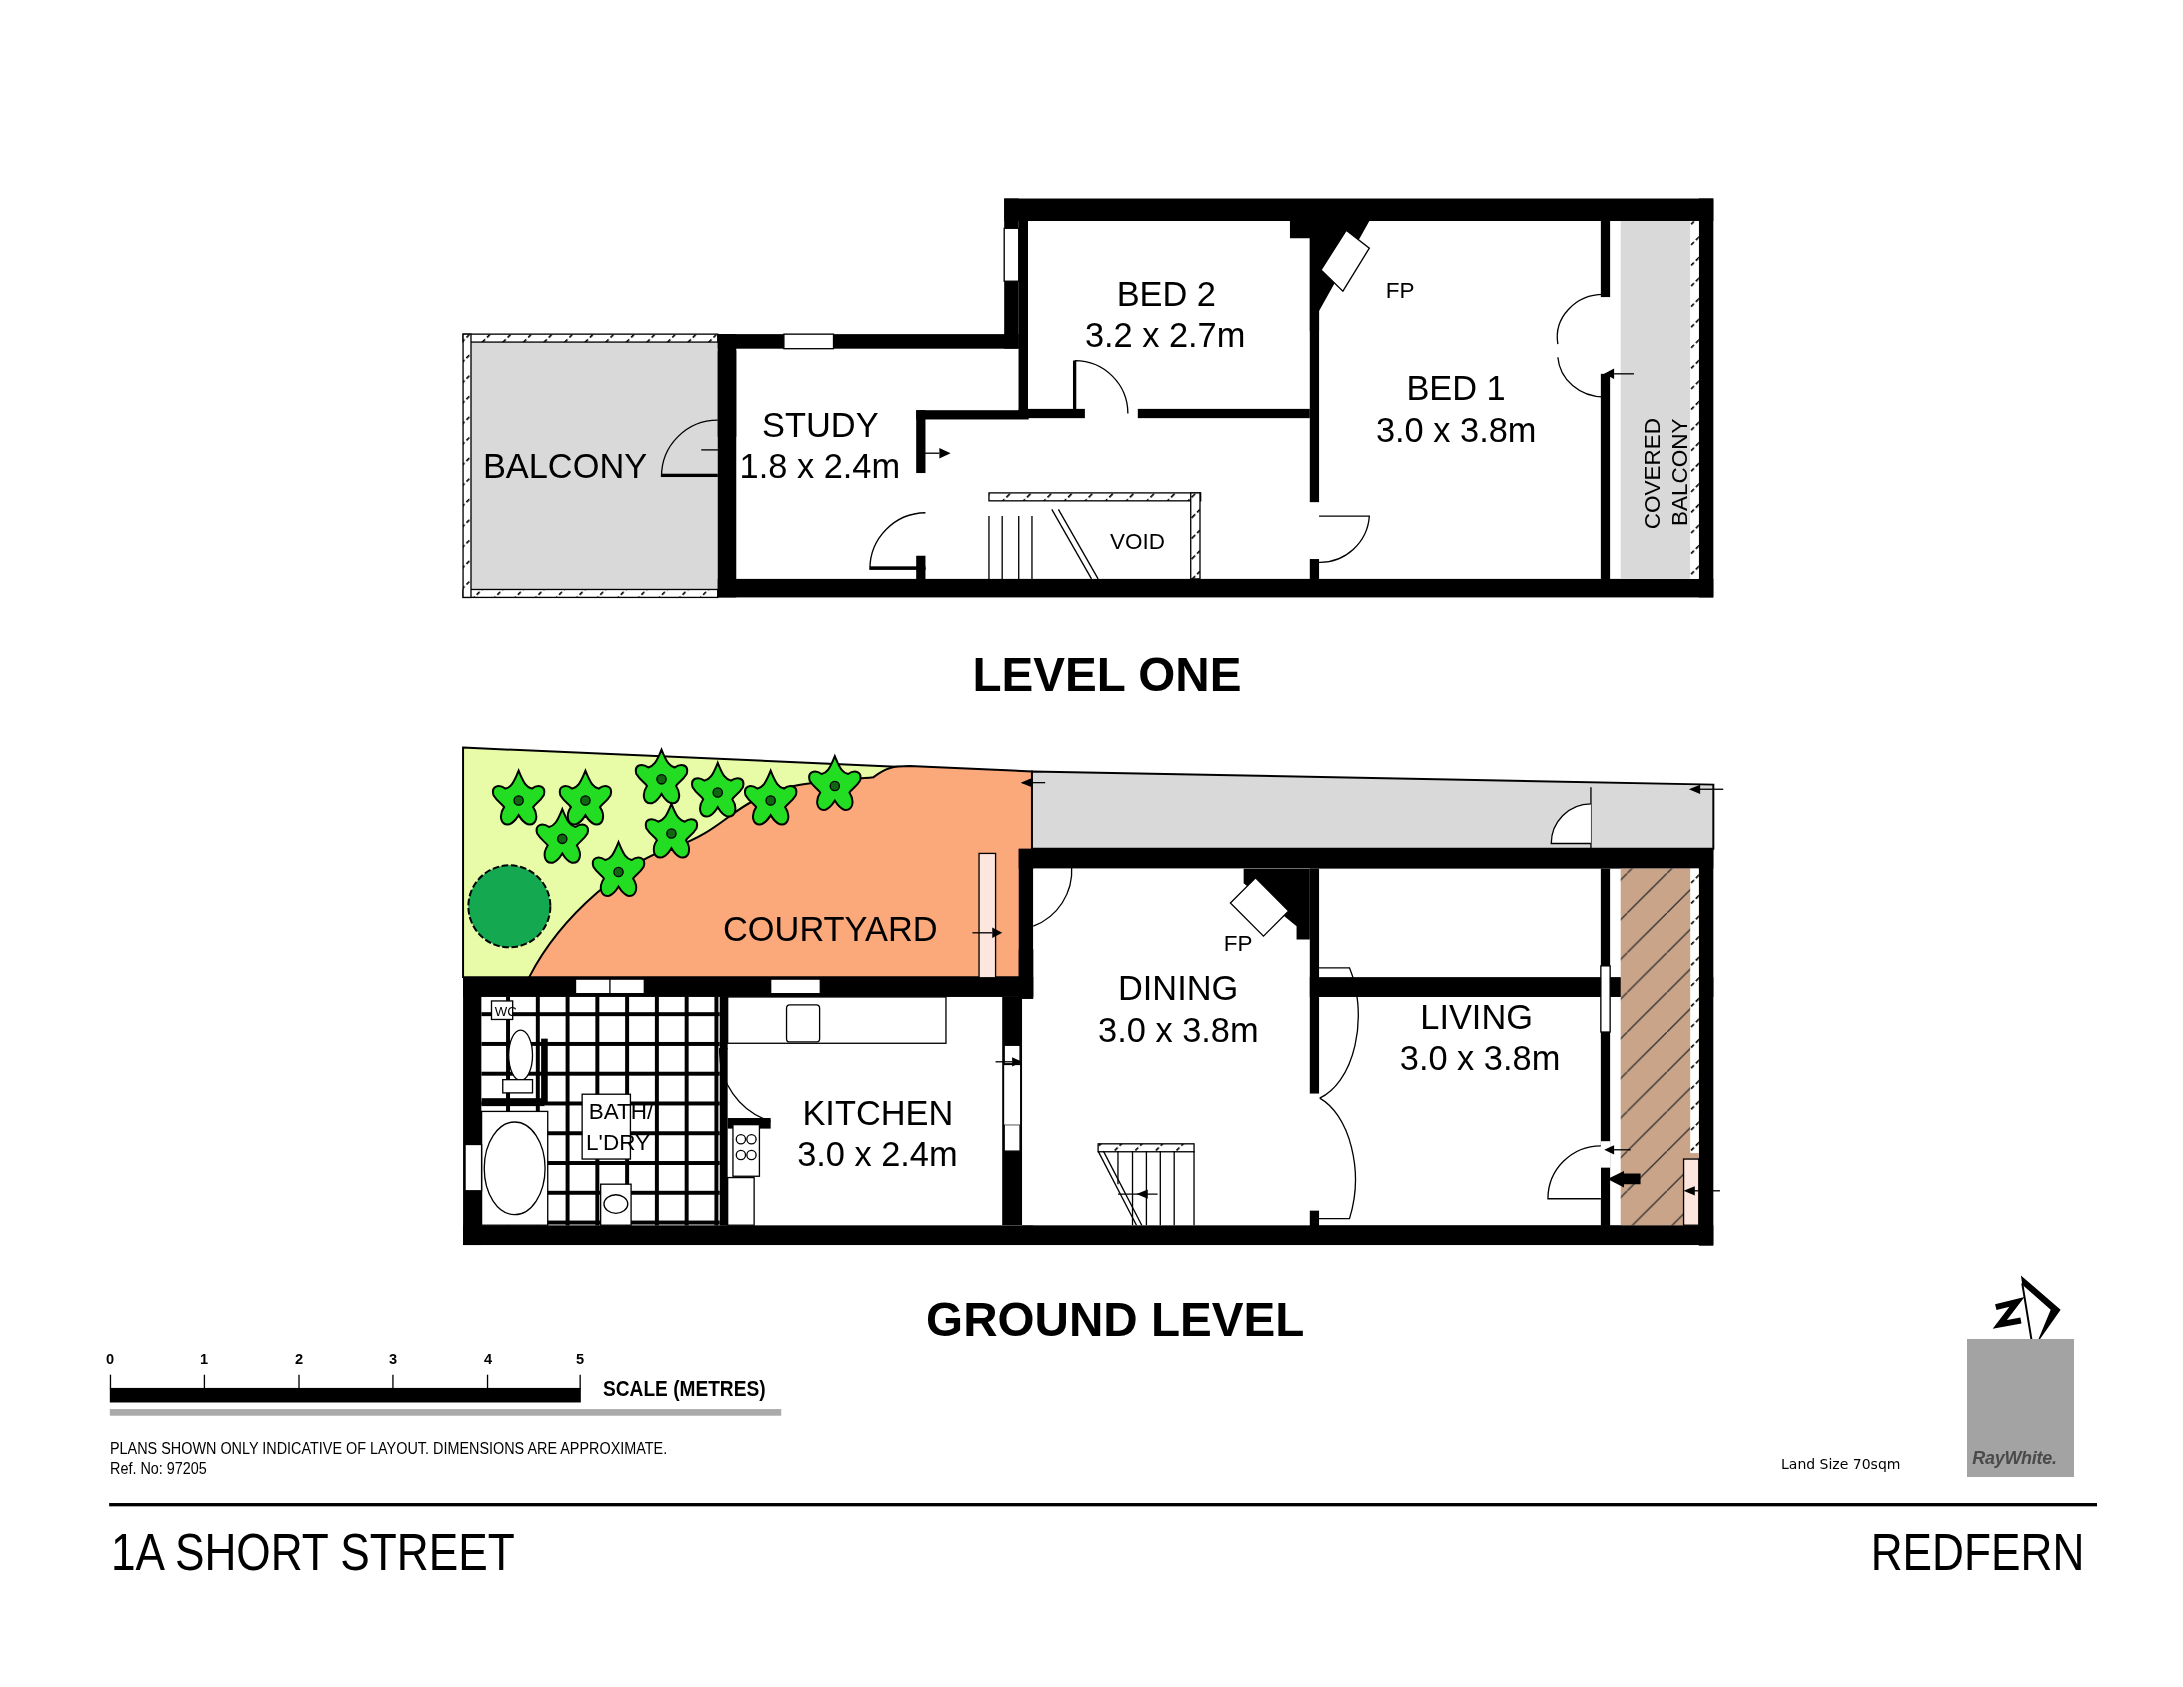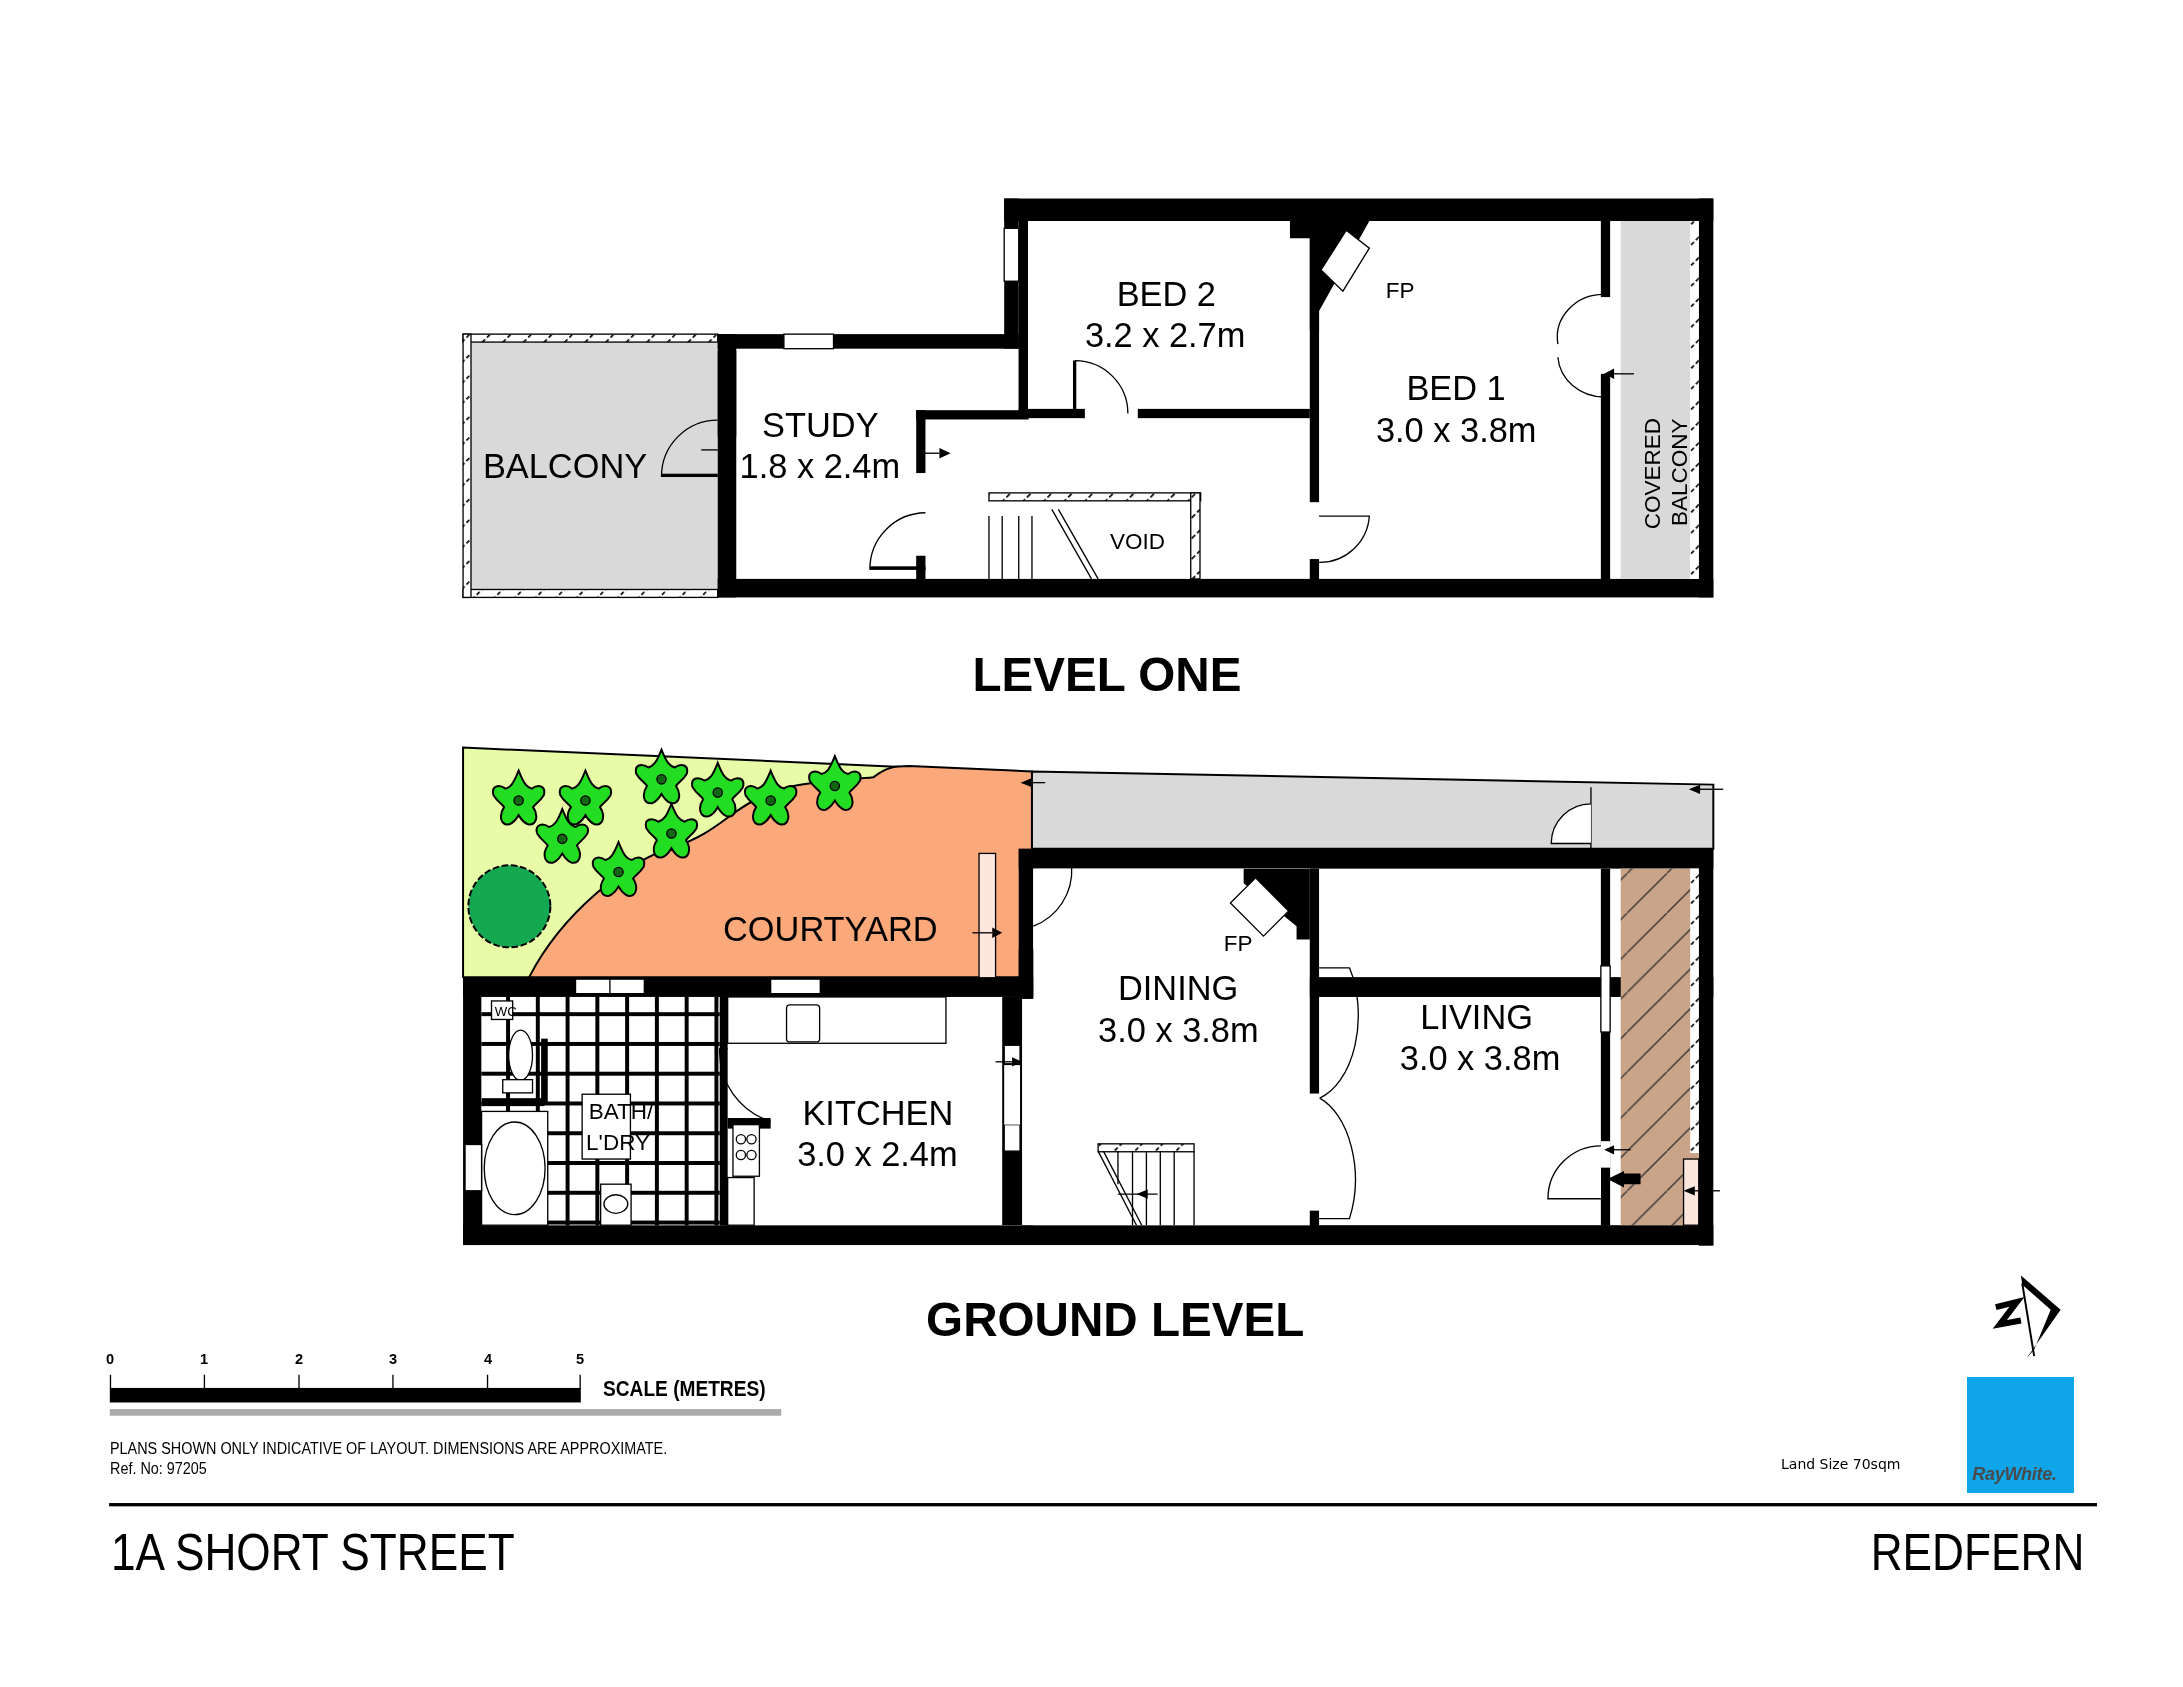--- a/index.html
+++ b/index.html
@@ -7,21 +7,21 @@
   #plan { position:absolute; left:0; top:0; width:2183px; height:1687px; }
   .lbl { font-family:"Liberation Sans", sans-serif; fill:#000; }
   .room { font-size:52px; }
   .small { font-size:34px; }
   .heading { font-family:"Liberation Sans", sans-serif; font-weight:bold; font-size:72px; }
   .addr { position:absolute; top:1522px; font-size:52px; font-family:"Liberation Sans", sans-serif; transform:scaleX(0.85); }
   #addr-left { left:111px; transform-origin:left top; }
   #addr-right { right:99px; transform-origin:right top; }
   #disclaimer { position:absolute; left:110px; top:1439px; font-size:16px; line-height:20px; transform:scaleX(0.9); transform-origin:left top; }
   #landsize { position:absolute; left:1781px; top:1456px; font-size:14px; font-family:"DejaVu Sans", sans-serif; }
-  #logo { position:absolute; left:1967px; top:1377px; width:107px; height:116px; background:#0ea5e9; }
+  #logo { position:absolute; left:1967px; top:1339px; width:107px; height:138px; background:#a3a3a3; }
   #logo span { position:absolute; left:5.3px; bottom:8px; font-family:"Liberation Sans", sans-serif; font-weight:bold; font-style:italic; font-size:18px; color:#4a4a4a; letter-spacing:-0.3px; }
   #scale-label { position:absolute; left:603px; top:1376px; font-weight:bold; font-size:22.5px; transform:scaleX(0.85); transform-origin:left top; }
   .tick { position:absolute; top:1351px; font-size:14.6px; font-weight:bold; }
 </style>
 </head>
 <body>
 
 <svg id="plan" viewBox="0 0 3300 2550" xmlns="http://www.w3.org/2000/svg">
   <defs>
     <pattern id="hatch" width="22" height="22" patternUnits="userSpaceOnUse" patternTransform="rotate(45)">

